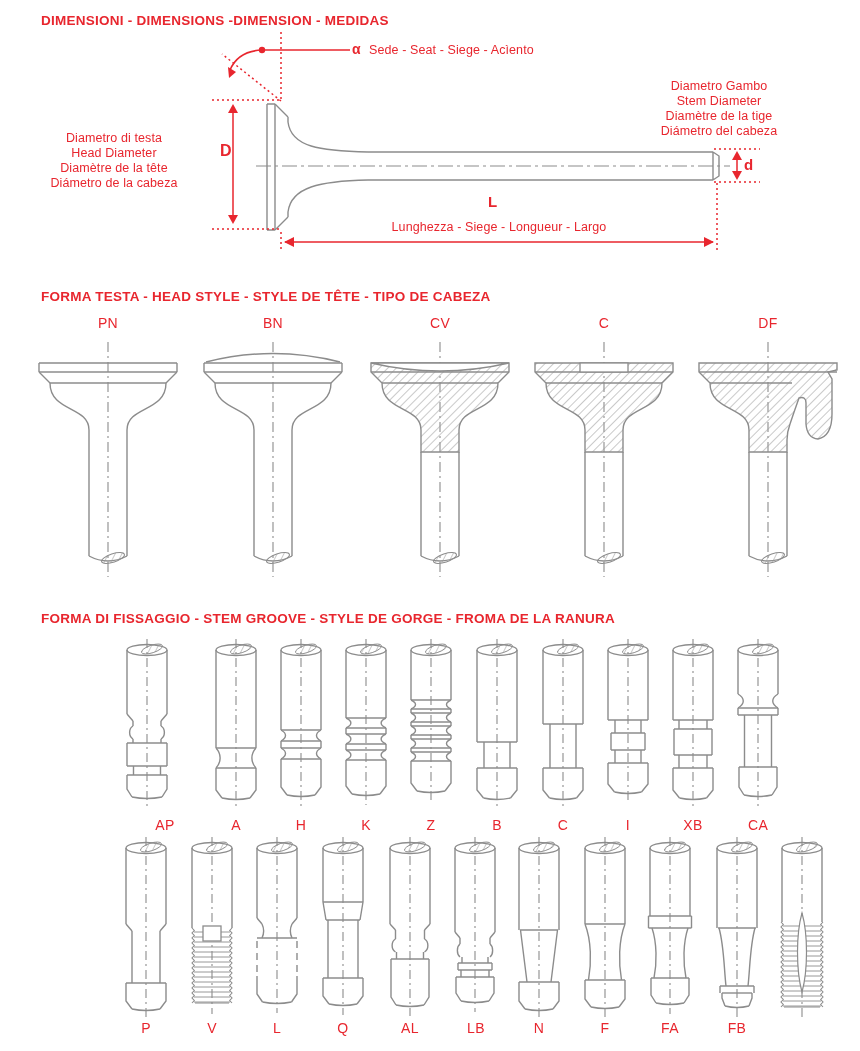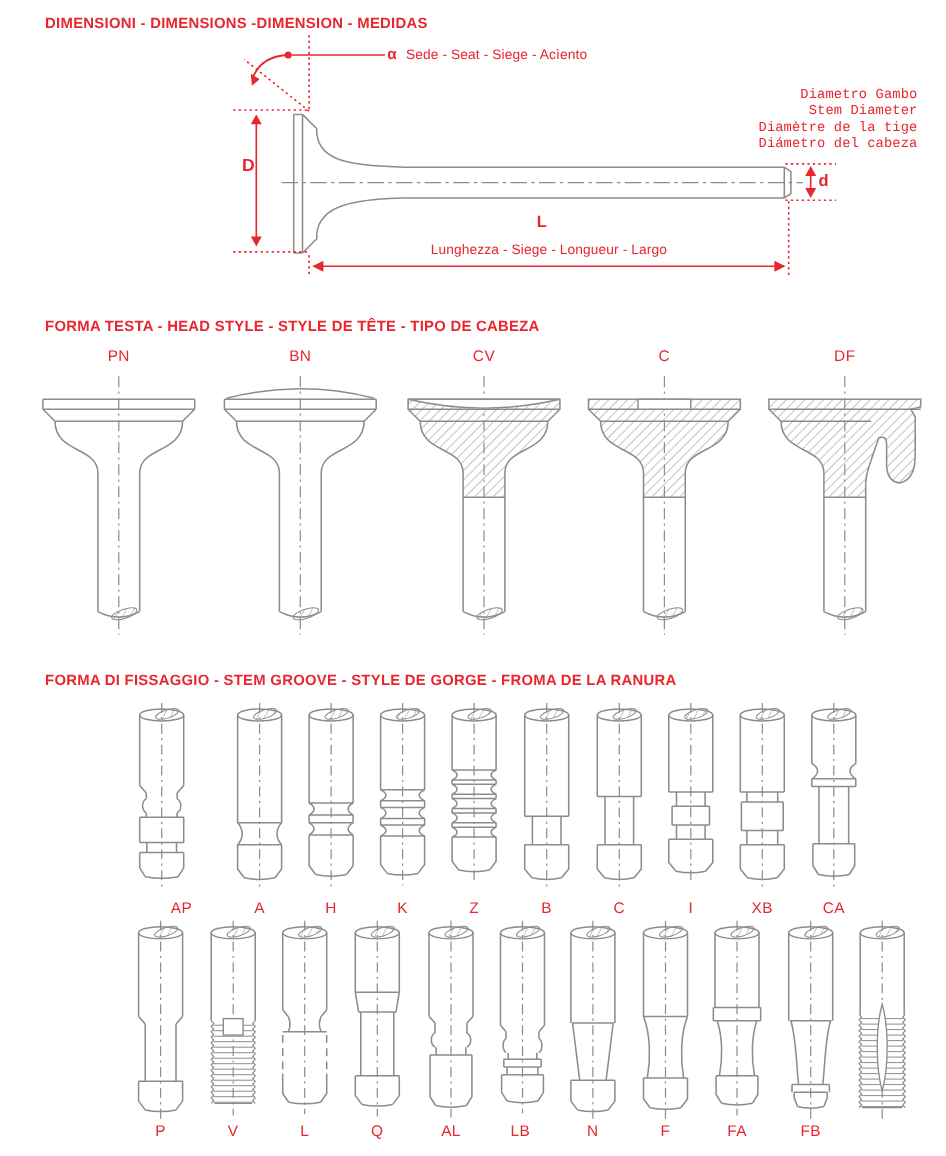--- a/index.html
+++ b/index.html
@@ -3,22 +3,22 @@
 <meta charset="utf-8">
 <style>
   :root{ --red:#e8262e; --gray:#8c8c8c; }
   html,body{margin:0;padding:0;background:#fff;}
   #page{position:relative;width:860px;height:1051px;background:#fff;overflow:hidden;
         font-family:"Liberation Sans","DejaVu Sans",sans-serif;border-radius:31px;}
   #art{position:absolute;left:0;top:0;}
   .ttl{position:absolute;font-weight:bold;font-size:13.5px;letter-spacing:.25px;
        color:var(--red);white-space:nowrap;}
   .lbl{position:absolute;font-size:12.5px;color:var(--red);white-space:nowrap;letter-spacing:.1px;}
-  .lblblock{position:absolute;font-size:12.5px;color:var(--red);text-align:right;
-            line-height:15px;letter-spacing:.1px;font-family:Liberation Mono, monospace;}
+  .lblblock{position:absolute;font-size:12.5px;color:var(--red);text-align:center;
+            line-height:15px;letter-spacing:.1px;}
   .sym{position:absolute;font-weight:bold;font-size:15px;color:var(--red);white-space:nowrap;}
   .figlabel{position:absolute;width:56px;margin-left:-28px;text-align:center;
             font-weight:normal;font-size:14px;color:var(--red);letter-spacing:.4px;}
   .center{text-align:center;}
 </style>
 </head>
 <body>
 
 <div id="page">
 
@@ -444,20 +444,26 @@
   <div class="sym" style="left:352px;top:41px;font-size:14px">α</div>
   <div class="lbl" style="left:369px;top:43px">Sede - Seat - Siege - Acìento</div>
 
   <div class="lblblock" style="right:26px;top:79px;width:230px">
     <div>Diametro Gambo</div>
     <div>Stem Diameter</div>
     <div>Diamètre de la tige</div>
     <div>Diámetro del cabeza</div>
   </div>
 
+  <div class="lblblock" style="right:641px;top:131px;width:210px">
+    <div>Diametro di testa</div>
+    <div>Head Diameter</div>
+    <div>Diamètre de la tête</div>
+    <div>Diámetro de la cabeza</div>
+  </div>
 
   <div class="sym" style="left:220px;top:142px;font-size:16px">D</div>
   <div class="sym" style="left:744px;top:156px">d</div>
   <div class="sym" style="left:488px;top:193px">L</div>
   <div class="lbl center" style="left:299px;top:220px;width:400px">Lunghezza - Siege - Longueur - Largo</div>
 
   <div class="ttl" style="left:41px;top:289px">FORMA TESTA - HEAD STYLE - STYLE DE TÊTE - TIPO DE CABEZA</div>
 
   <div class="ttl" style="left:41px;top:611px">FORMA DI FISSAGGIO - STEM GROOVE - STYLE DE GORGE - FROMA DE LA RANURA</div>
 
@@ -475,20 +481,20 @@
       <div class="figlabel" style="left: 497px; top: 817px;">B</div>
       <div class="figlabel" style="left: 563px; top: 817px;">C</div>
       <div class="figlabel" style="left: 628px; top: 817px;">I</div>
       <div class="figlabel" style="left: 693px; top: 817px;">XB</div>
       <div class="figlabel" style="left: 758px; top: 817px;">CA</div>
       <div class="figlabel" style="left: 146px; top: 1020px;">P</div>
       <div class="figlabel" style="left: 212px; top: 1020px;">V</div>
       <div class="figlabel" style="left: 277px; top: 1020px;">L</div>
       <div class="figlabel" style="left: 343px; top: 1020px;">Q</div>
       <div class="figlabel" style="left: 410px; top: 1020px;">AL</div>
-      <div class="figlabel" style="left: 454px; top: 1020px; text-align: right;">LB</div>
+      <div class="figlabel" style="left: 476px; top: 1020px;">LB</div>
       <div class="figlabel" style="left: 539px; top: 1020px;">N</div>
       <div class="figlabel" style="left: 605px; top: 1020px;">F</div>
       <div class="figlabel" style="left: 670px; top: 1020px;">FA</div>
       <div class="figlabel" style="left: 737px; top: 1020px;">FB</div>
       <div class="figlabel" style="left: 802px; top: 1020px; margin-top: 47px;">VA</div>
     </div>
 </div>
 
 </body></html>

